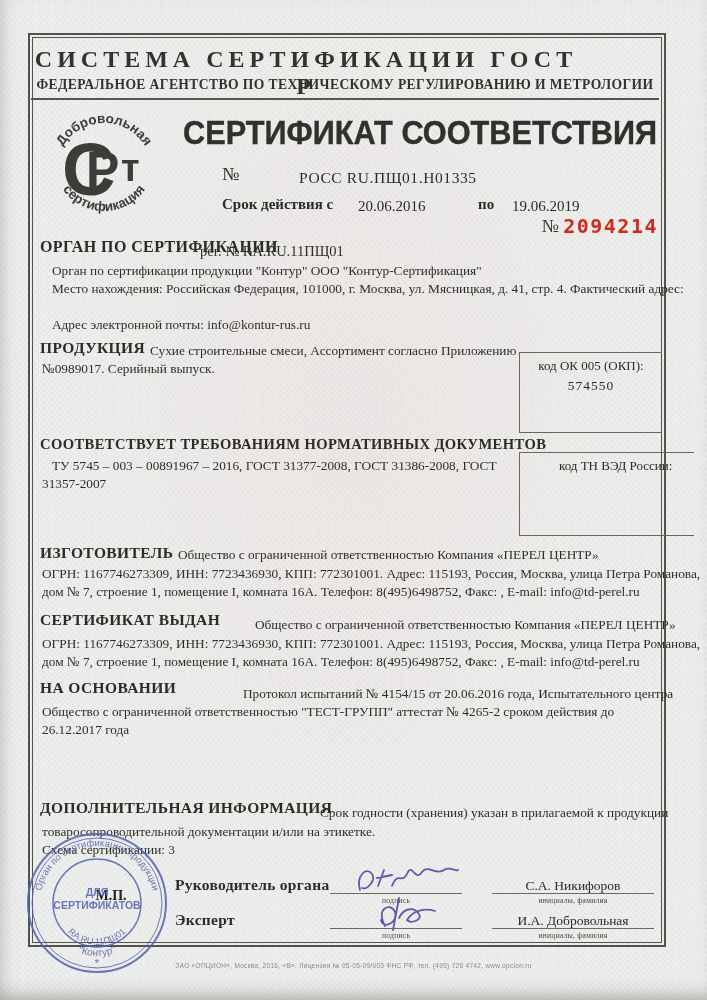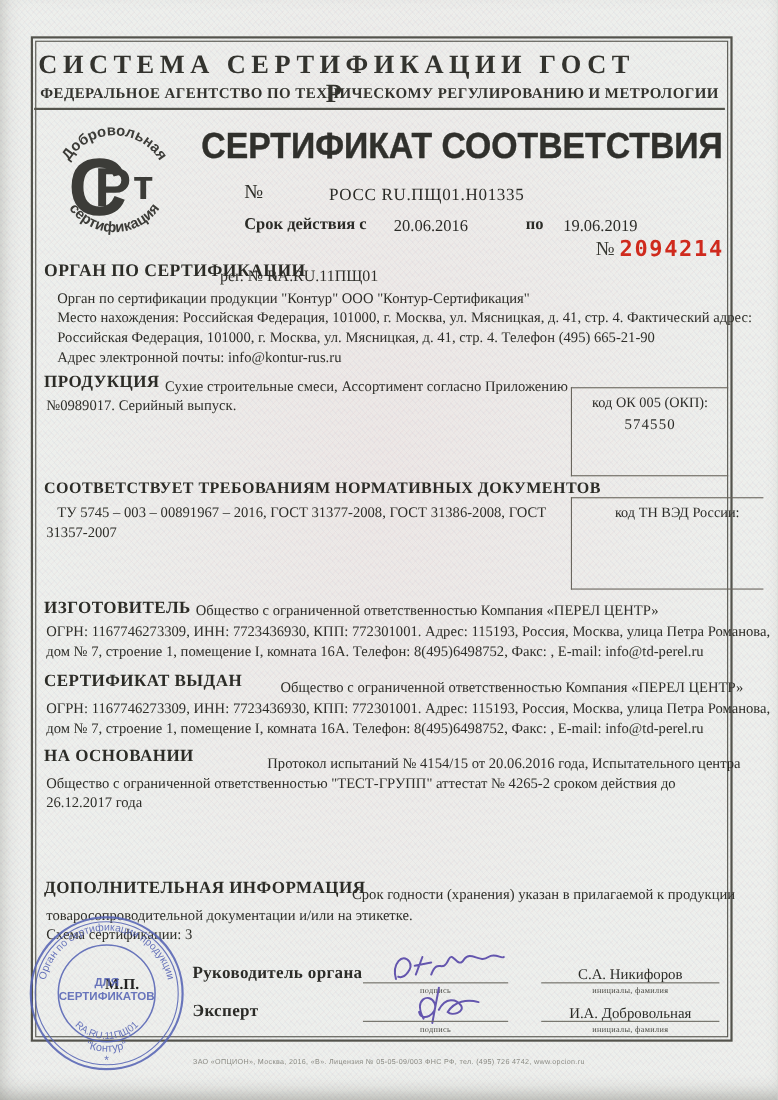--- a/index.html
+++ b/index.html
@@ -84,21 +84,20 @@
   <div class="abs valto serif">19.06.2019</div>
   <div class="abs blanknum">
     <span class="serif">№</span>
     <span class="digits">2094214</span>
   </div>
 
   <div class="abs sechead" style="left:40px;top:238px;">ОРГАН ПО СЕРТИФИКАЦИИ</div>
   <div class="abs txt" style="left:200px;top:243px;font-size:14.5px;">рег. № RA.RU.11ПЩ01</div>
   <div class="abs txt" style="left:52px;top:263px;">Орган по сертификации продукции   "Контур" ООО "Контур-Сертификация"</div>
   <div class="abs txt" style="left:52px;top:281px;">Место нахождения: Российская Федерация, 101000, г. Москва, ул. Мясницкая, д. 41, стр. 4. Фактический адрес:</div>
-  <div class="abs txt" style="left:52px;top:299px;">Российская Федерация, 101000, г. Москва, ул. Мясницкая, д. 41, стр. 4. Телефон (495) 665-21-90</div>
   <div class="abs txt" style="left:52px;top:317px;">Адрес электронной почты:  info@kontur-rus.ru</div>
 
   <div class="abs sechead" style="left:40px;top:339px;font-size:15.5px;">ПРОДУКЦИЯ</div>
   <div class="abs txt" style="left:150px;top:343px;">Сухие строительные смеси, Ассортимент согласно Приложению</div>
   <div class="abs txt" style="left:42px;top:361px;">№0989017. Серийный выпуск.</div>
   <div class="abs codebox serif" style="left:519px;top:352px;height:79px;">
     <div class="lbl">код ОК 005 (ОКП):</div>
     <div class="val">574550</div>
   </div>
 

